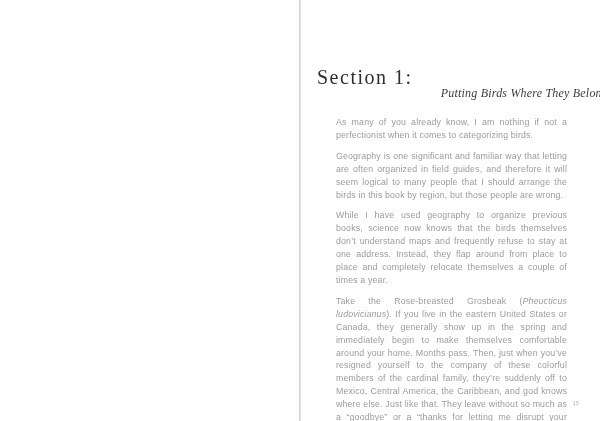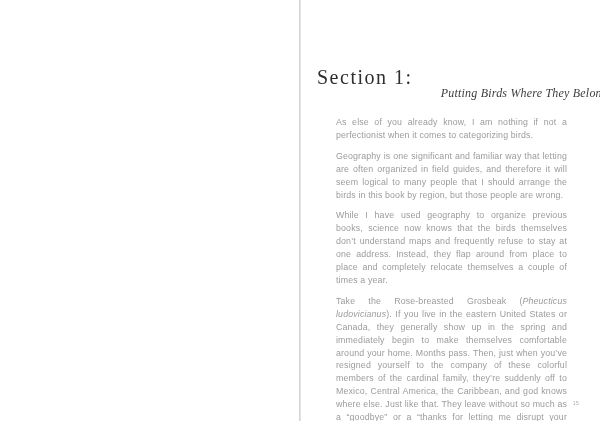--- a/index.html
+++ b/index.html
@@ -94,21 +94,21 @@
 
   <div class="spine"></div>
 
   <div class="page page-right">
 
     <h1 class="section-title">Section 1:</h1>
 
     <h2 class="section-subtitle">Putting Birds Where They Belong</h2>
 
     <div class="body-text">
-      <p>As else of you already know, I am nothing if not a perfectionist when it comes to categorizing birds.</p>
+      <p>As many of you already know, I am nothing if not a perfectionist when it comes to categorizing birds.</p>
       <p>Geography is one significant and familiar way that letting are often organized in field guides, and therefore it will seem logical to many people that I should arrange the birds in this book by region, but those people are wrong.</p>
       <p>While I have used geography to organize previous books, science now knows that the birds themselves don’t understand maps and frequently refuse to stay at one address. Instead, they flap around from place to place and completely relocate themselves a couple of times a year.</p>
       <p><span>Take the Rose-breasted Grosbeak (</span><i>Pheucticus ludovicianus</i><span>). If you live in the eastern United States or Canada, they generally show up in the spring and immediately begin to make themselves comfortable around your home. Months pass. Then, just when you’ve resigned yourself to the company of these colorful members of the cardinal family, they’re suddenly off to Mexico, Central America, the Caribbean, and god knows where else. Just like that. They leave without so much as a “goodbye” or a “thanks for letting me disrupt your whole summer with my chattering.”</span></p>
     </div>
 
     <div class="page-number">15</div>
 
   </div>
 
 </div>

